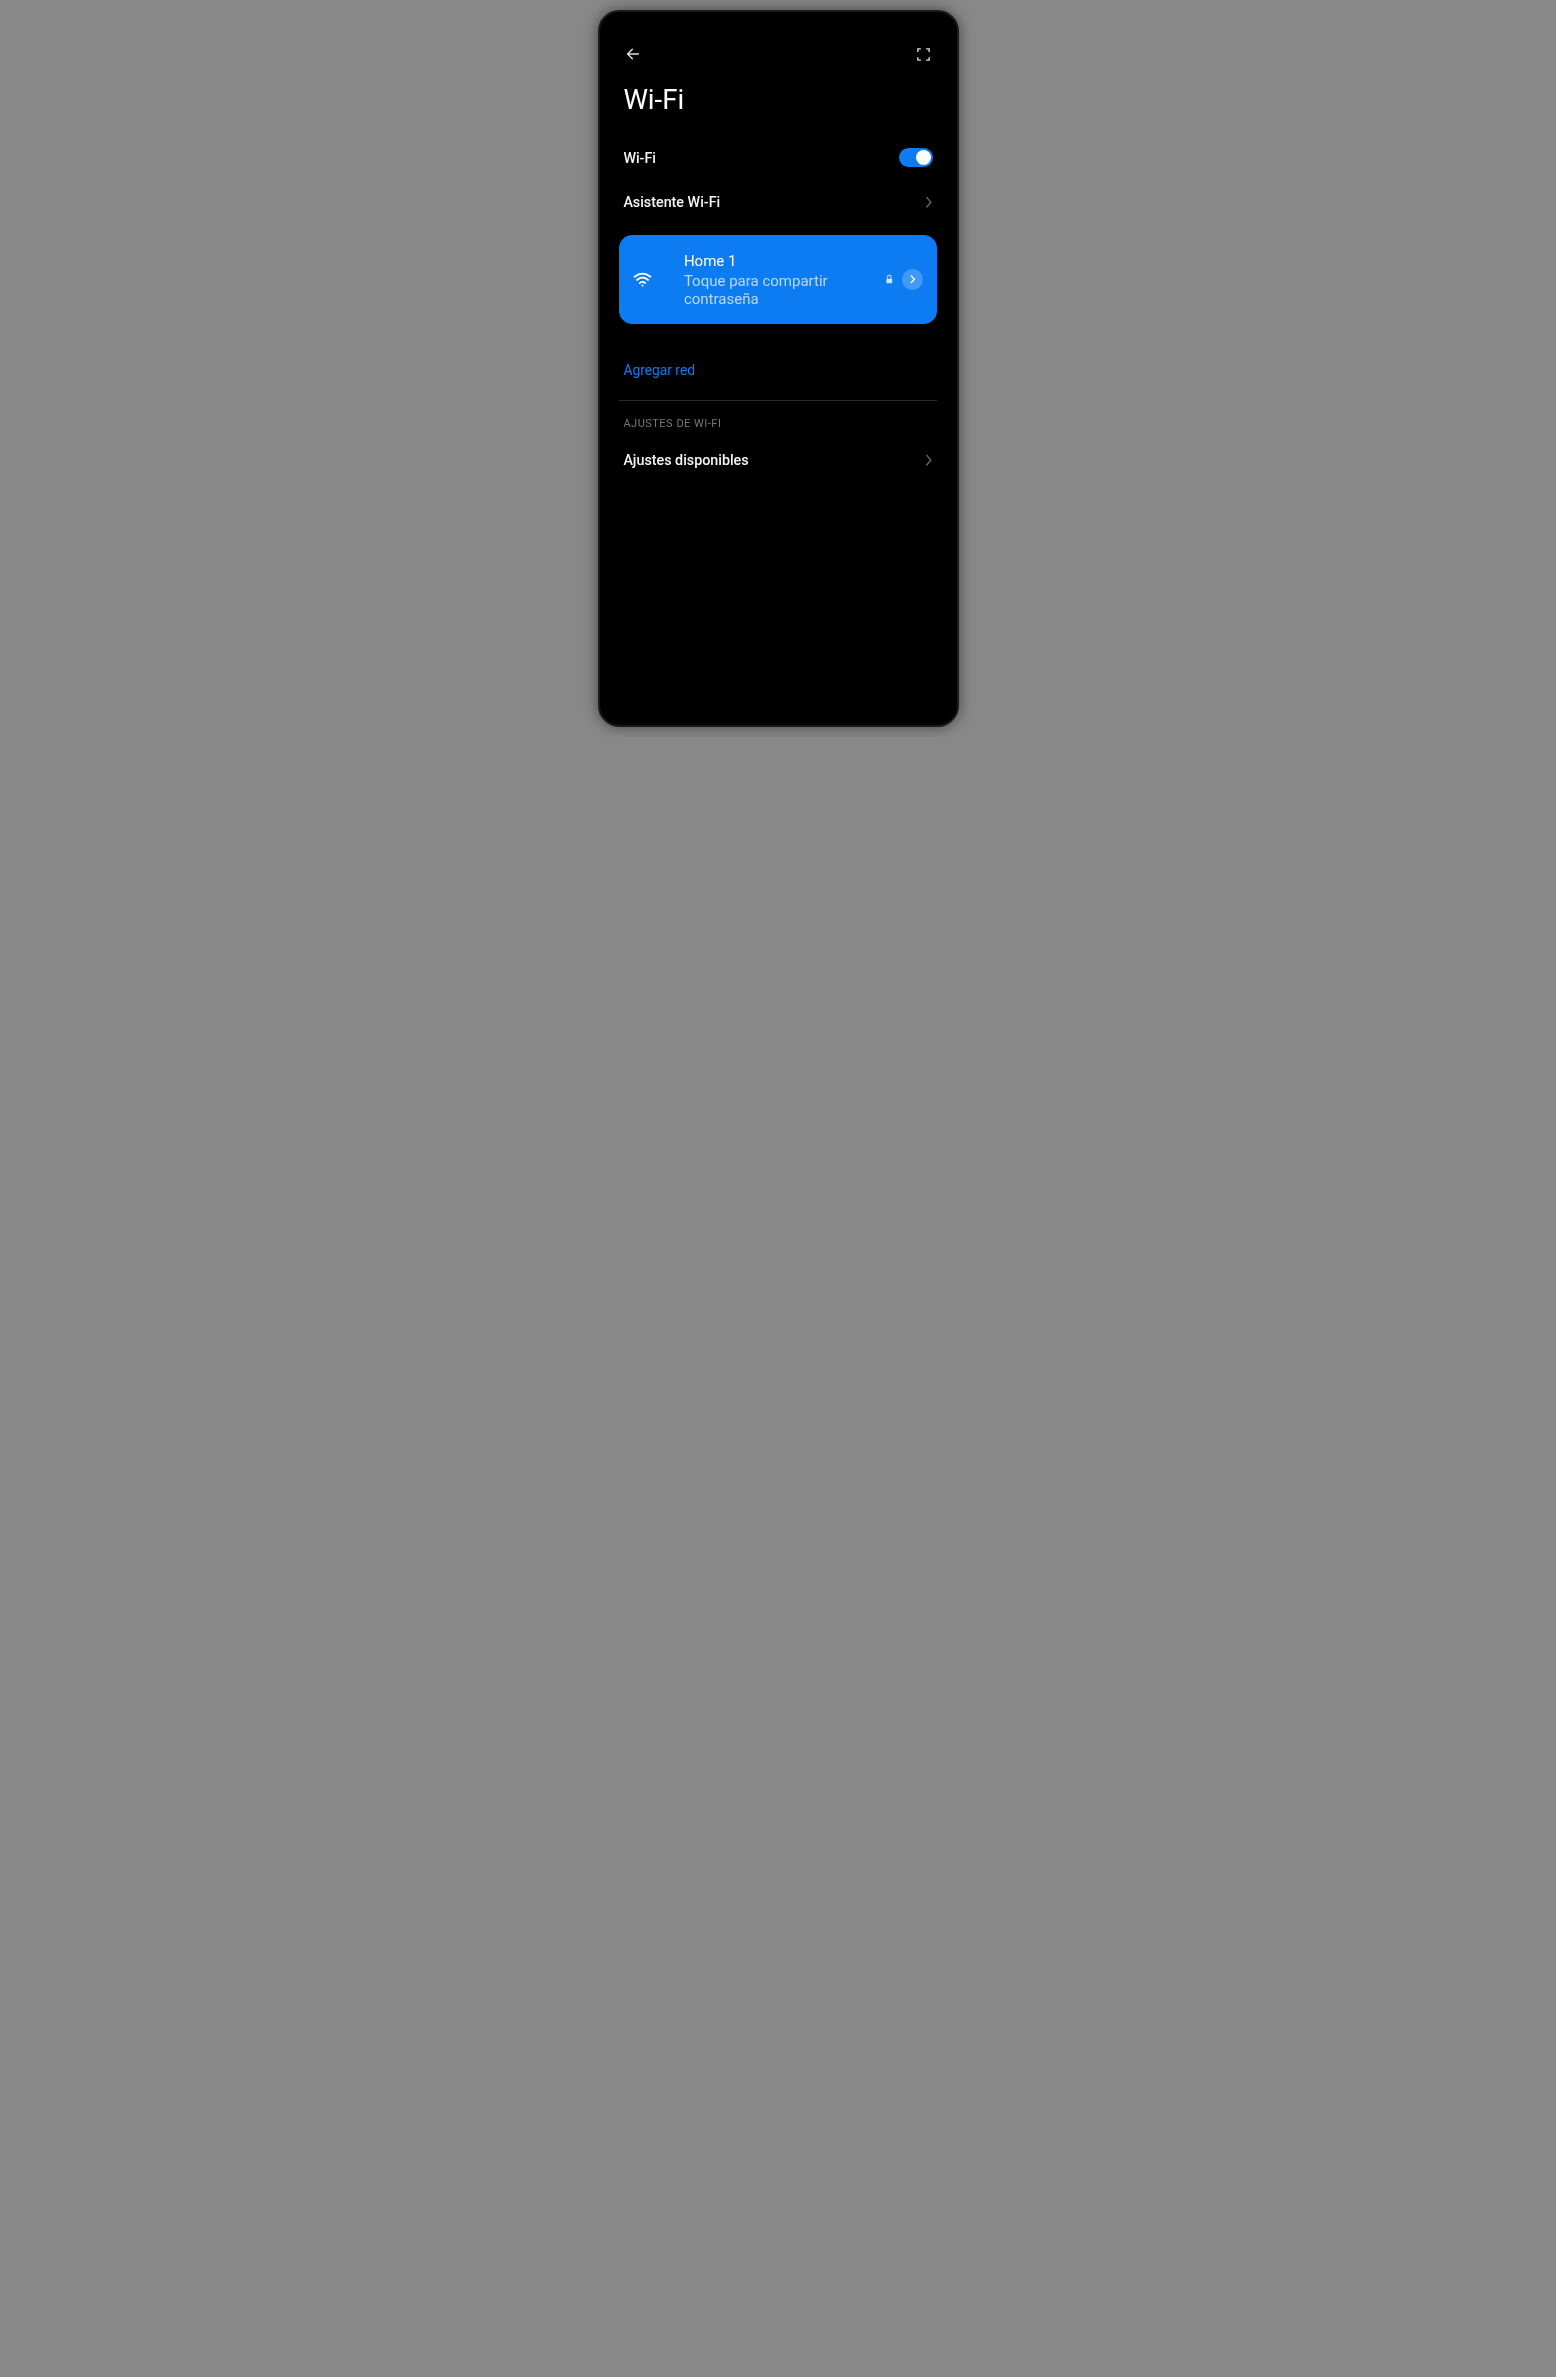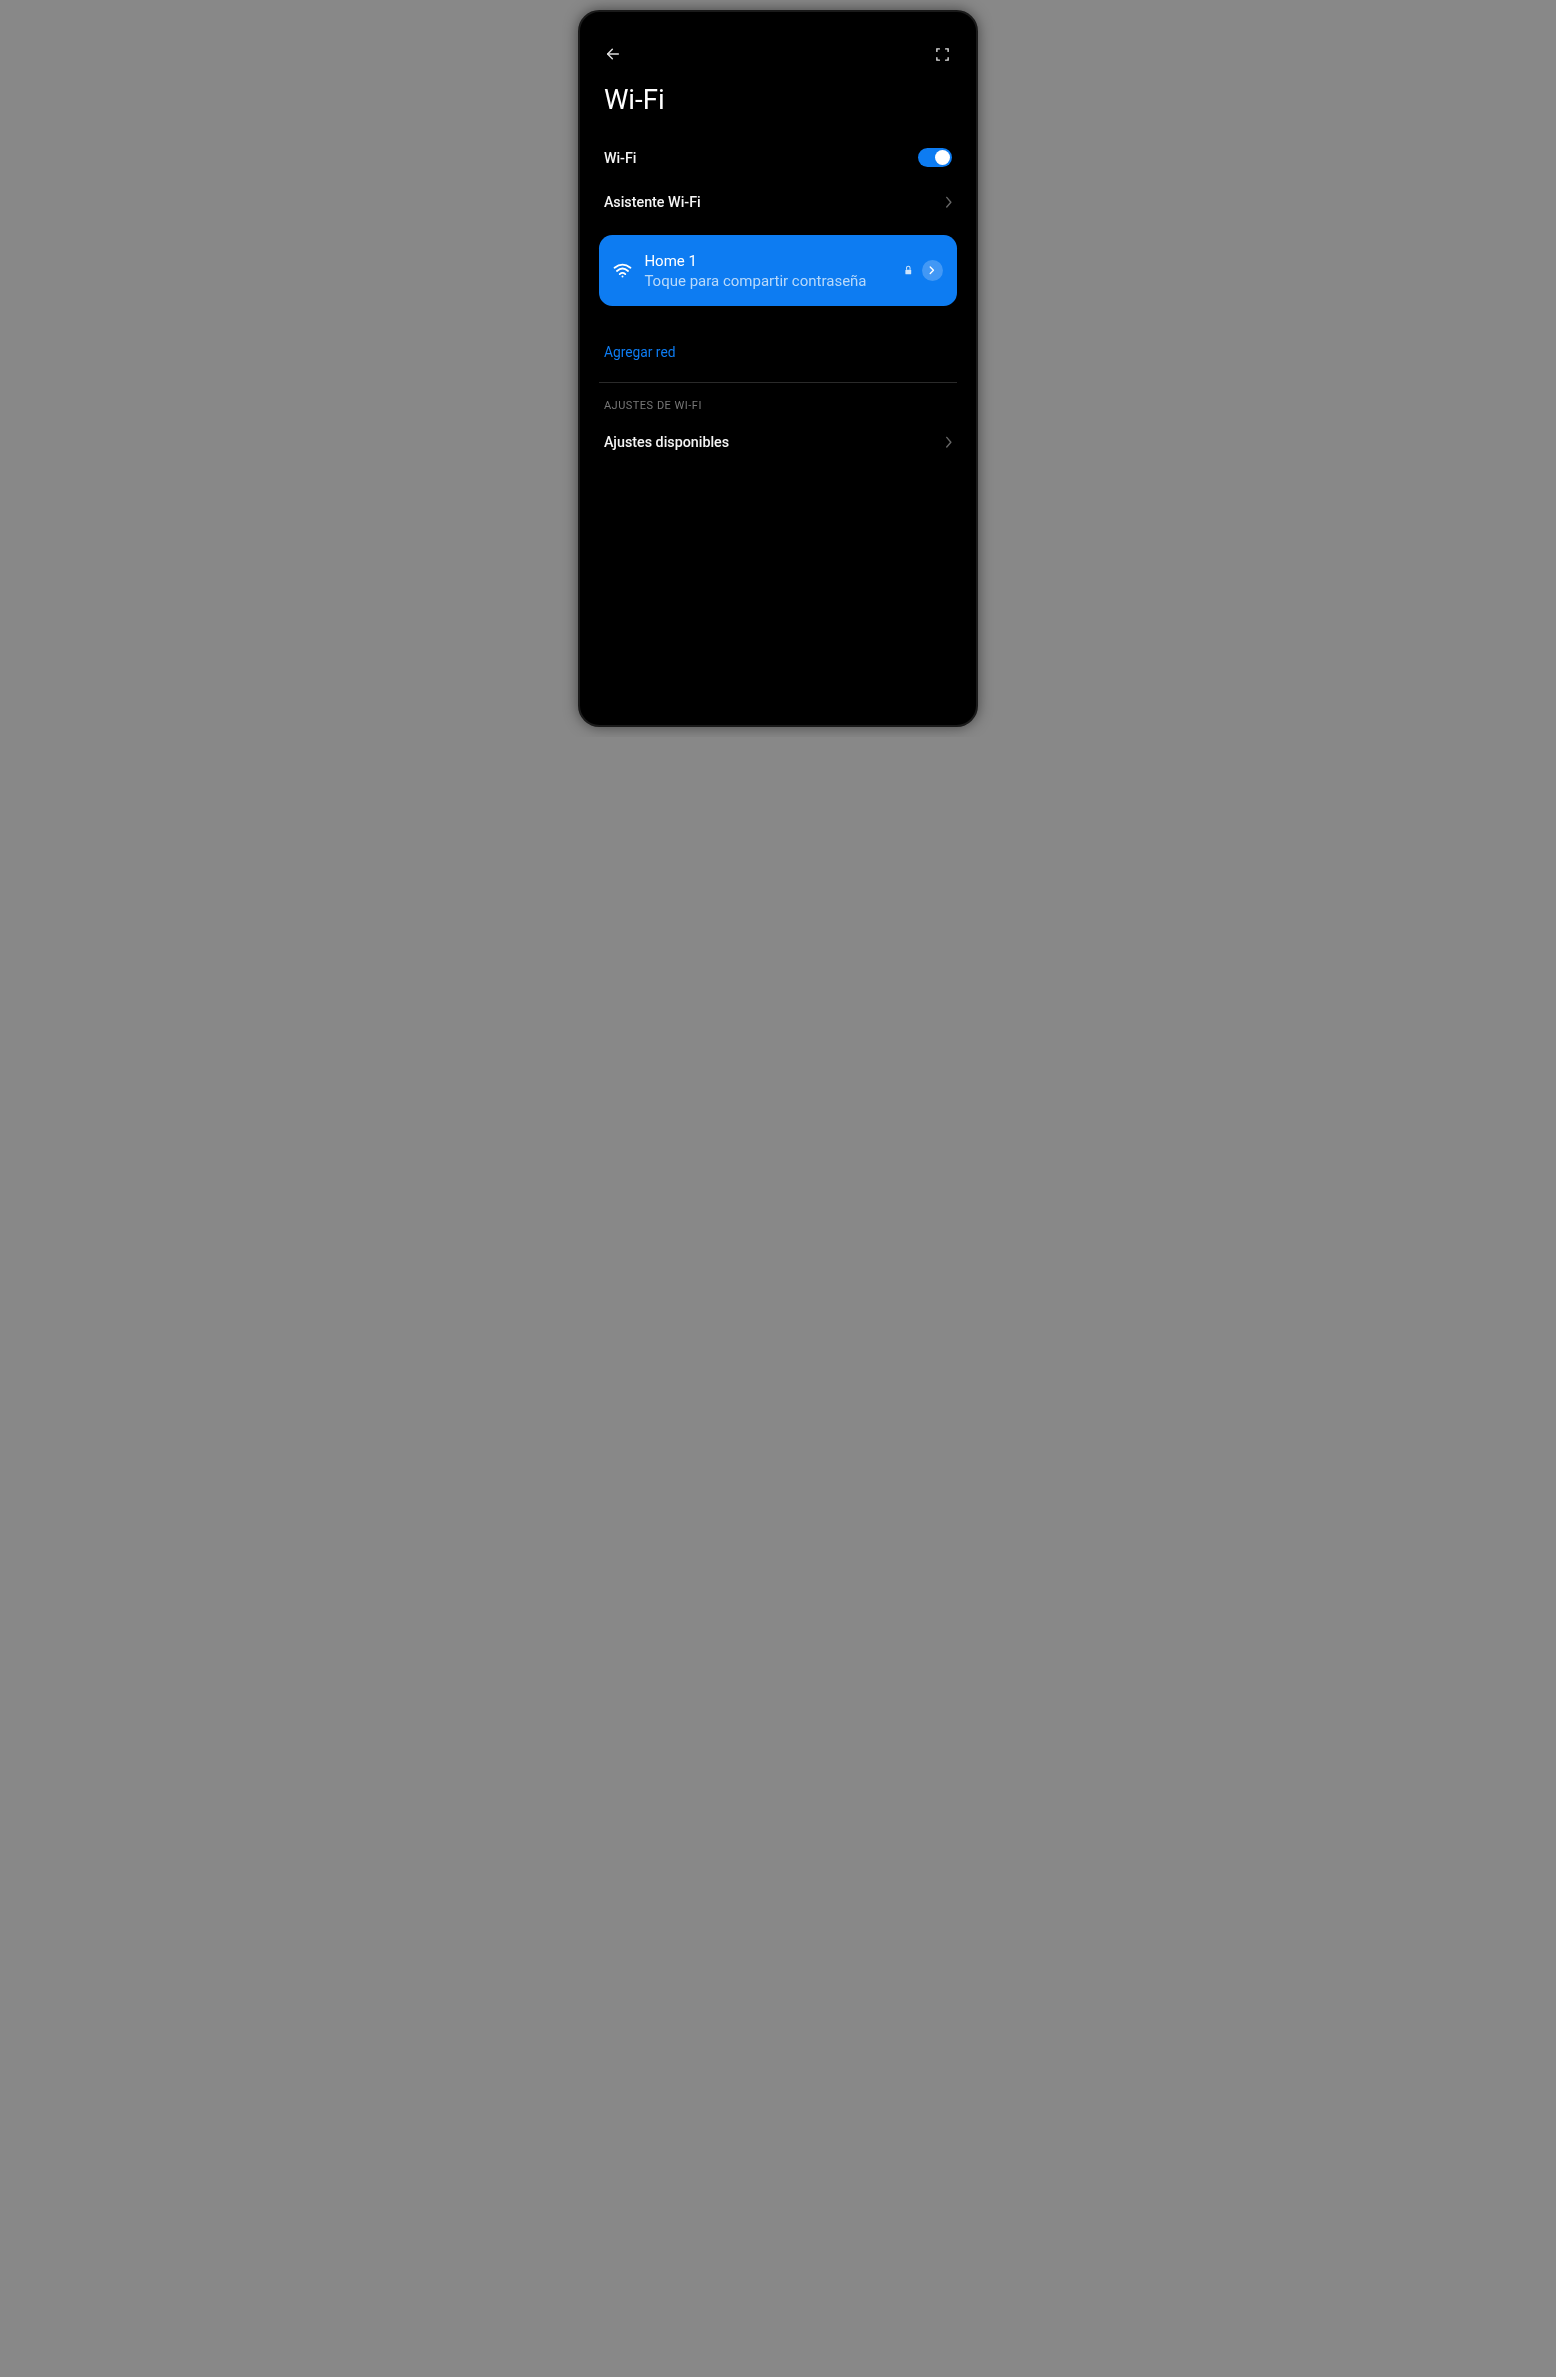--- a/index.html
+++ b/index.html
@@ -8,21 +8,21 @@
       box-sizing: border-box;
       font-family: -apple-system, BlinkMacSystemFont, "Segoe UI", Roboto, Helvetica, Arial, sans-serif;
     }
     body {
       background: #888;
       display: flex;
       justify-content: center;
       padding: 9.5px;
     }
     .phone-frame {
-      width: 400px;
+      width: 361px;
       background: #000;
       border-radius: 21.4px;
       padding: 4.8px;
       border: 2.4px solid #1a1a1a;
       box-shadow: 0 0 14.3px rgba(0,0,0,0.5);
     }
     .screen {
       background: #000;
       border-radius: 16.6px;
       padding: 14.3px 14.3px 24px 14.3px;
@@ -92,20 +92,21 @@
       font-size: 21.4px;
     }
     .connected-card {
       background: #0d7cf2;
       border-radius: 13.3px;
       padding: 16.6px 14.3px;
       margin: 12px 0 21.4px 0;
       display: flex;
       align-items: center;
       cursor: pointer;
+      gap: 20px;
     }
     .wifi-icon-wrap {
       margin-right: 12px;
       display: flex;
       align-items: center;
     }
     .connected-info {
       flex: 1;
     }
     .ssid {

